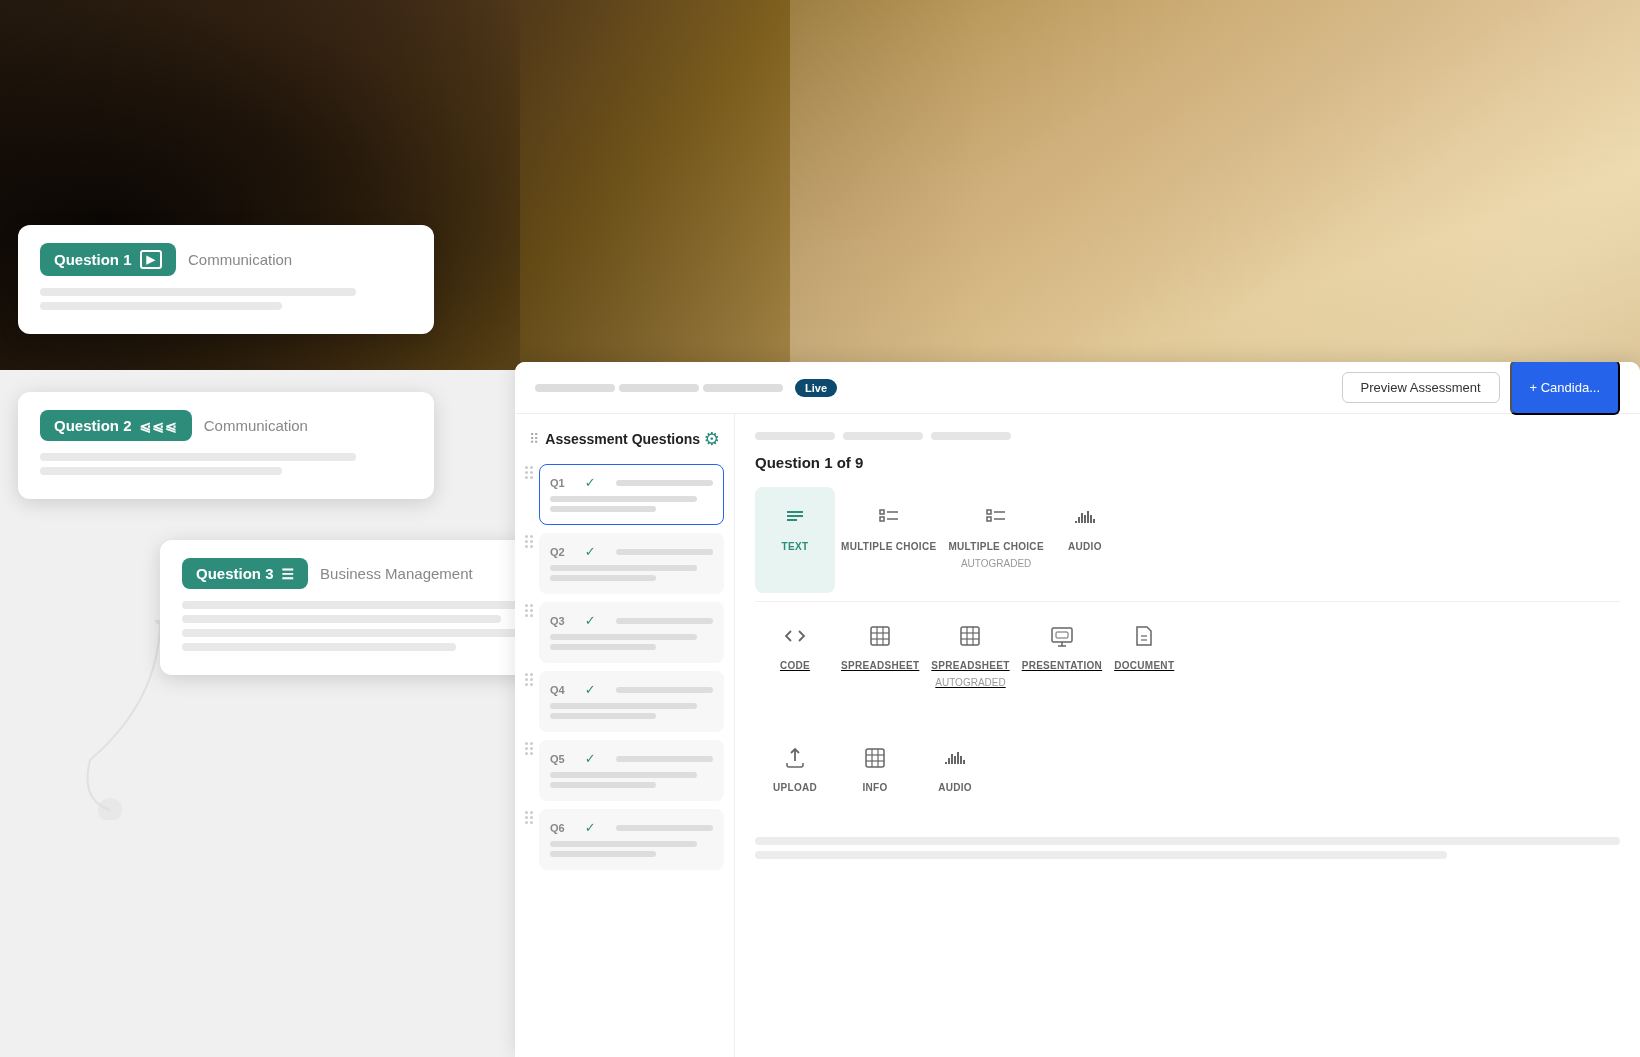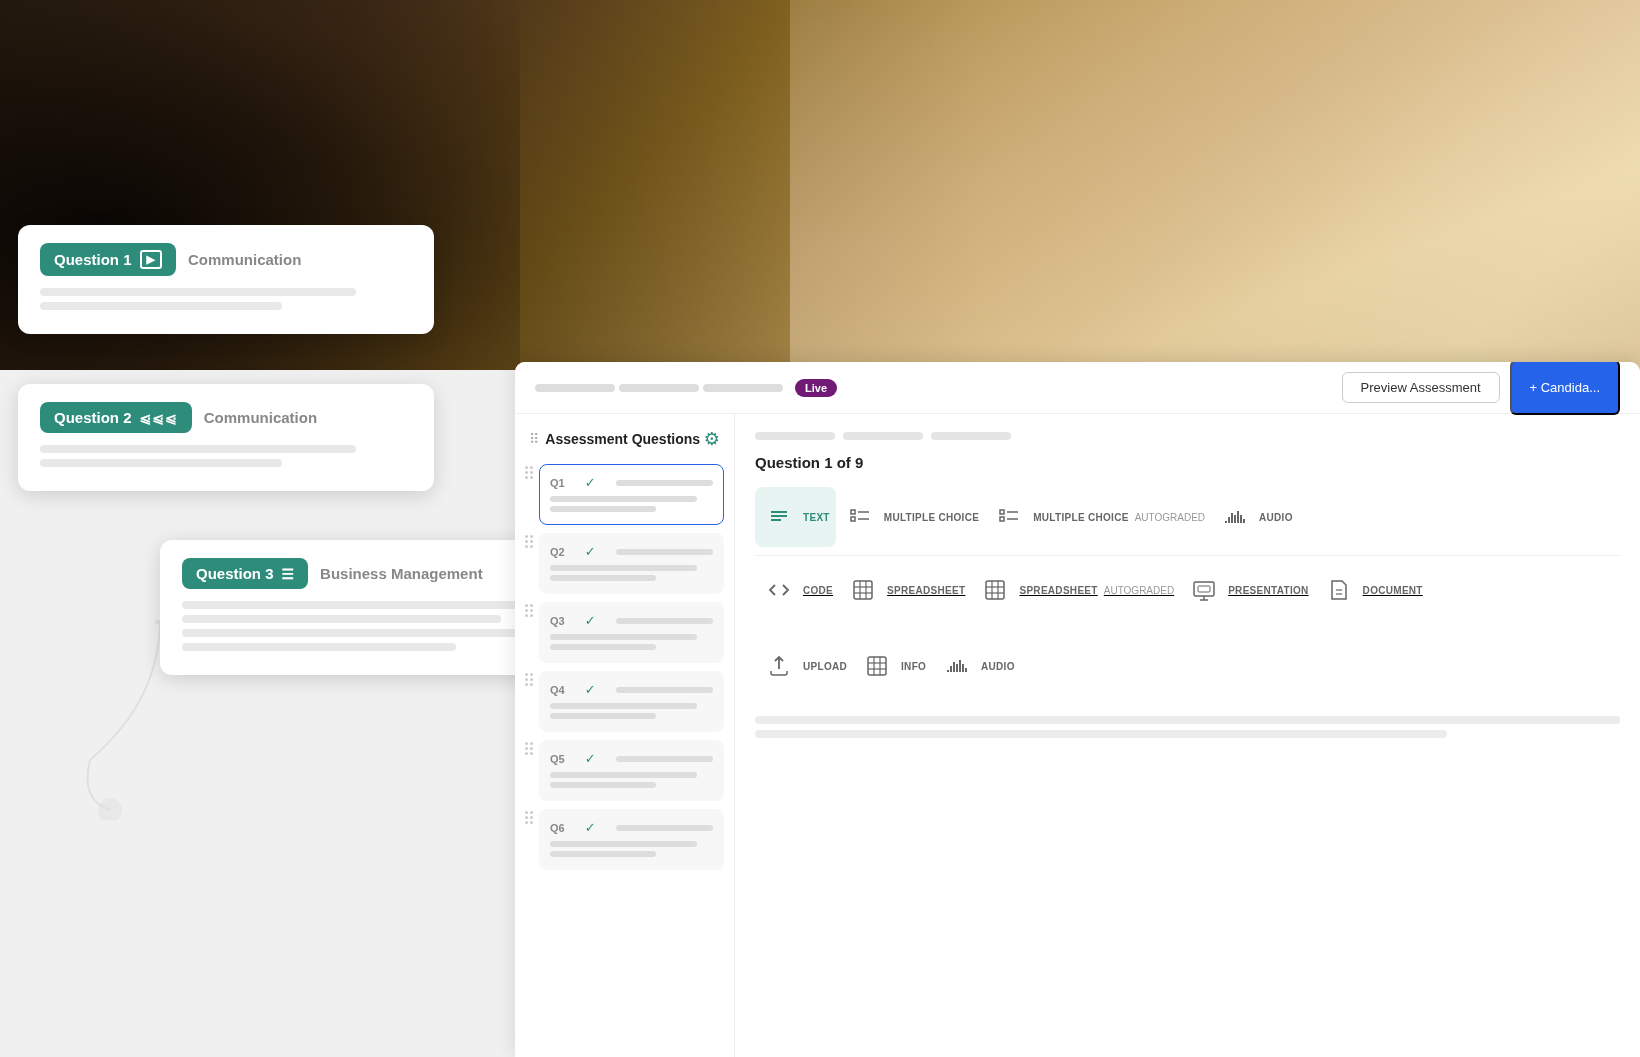--- a/index.html
+++ b/index.html
@@ -42,21 +42,21 @@
       padding: 18px 22px;
       box-shadow: 0 4px 20px rgba(0,0,0,0.15);
       width: 416px;
     }
     .question-card-1 {
       top: 225px;
       left: 18px;
       z-index: 10;
     }
     .question-card-2 {
-      top: 384px;
+      top: 392px;
       left: 18px;
       z-index: 10;
     }
     .question-card-3 {
       top: 540px;
       left: 160px;
       z-index: 10;
     }
 
     .question-card .card-header {
@@ -73,21 +73,21 @@
       font-size: 15px;
       font-weight: 700;
       display: flex;
       align-items: center;
       gap: 8px;
       white-space: nowrap;
     }
     .question-category {
       color: #888;
       font-size: 15px;
-      font-weight: 700;
+      font-weight: 400;
     }
     .card-line {
       height: 8px;
       border-radius: 4px;
       background: #e8e8e8;
       margin-bottom: 6px;
     }
     .card-line.long { width: 85%; }
     .card-line.medium { width: 65%; }
 
@@ -101,21 +101,21 @@
       padding: 0 20px;
       gap: 12px;
       justify-content: space-between;
     }
     .header-left {
       display: flex;
       align-items: center;
       gap: 12px;
     }
     .live-badge {
-      background: #701a75;
+      background: #0c4a6e;
       color: #fff;
       font-size: 11px;
       font-weight: 700;
       padding: 3px 10px;
       border-radius: 12px;
       text-align: right;
     }
     .header-tabs {
       display: flex;
       gap: 4px;
@@ -237,23 +237,23 @@
       overflow-y: auto;
     }
     .question-header {
       font-size: 15px;
       font-weight: 700;
       color: #222;
       margin-bottom: 16px;
     }
     .type-item {
       display: flex;
-      flex-direction: row;
-      align-items: center;
-      padding: 12px 6px 12px;
+      flex-direction: column;
+      align-items: center;
+      padding: 12px 6px 24px;
       cursor: pointer;
       border-radius: 8px;
       gap: 6px;
     }
     .type-item.active-type {
       background: #e8f4f2;
     }
     .type-icon {
       width: 36px; height: 36px;
       display: flex;

